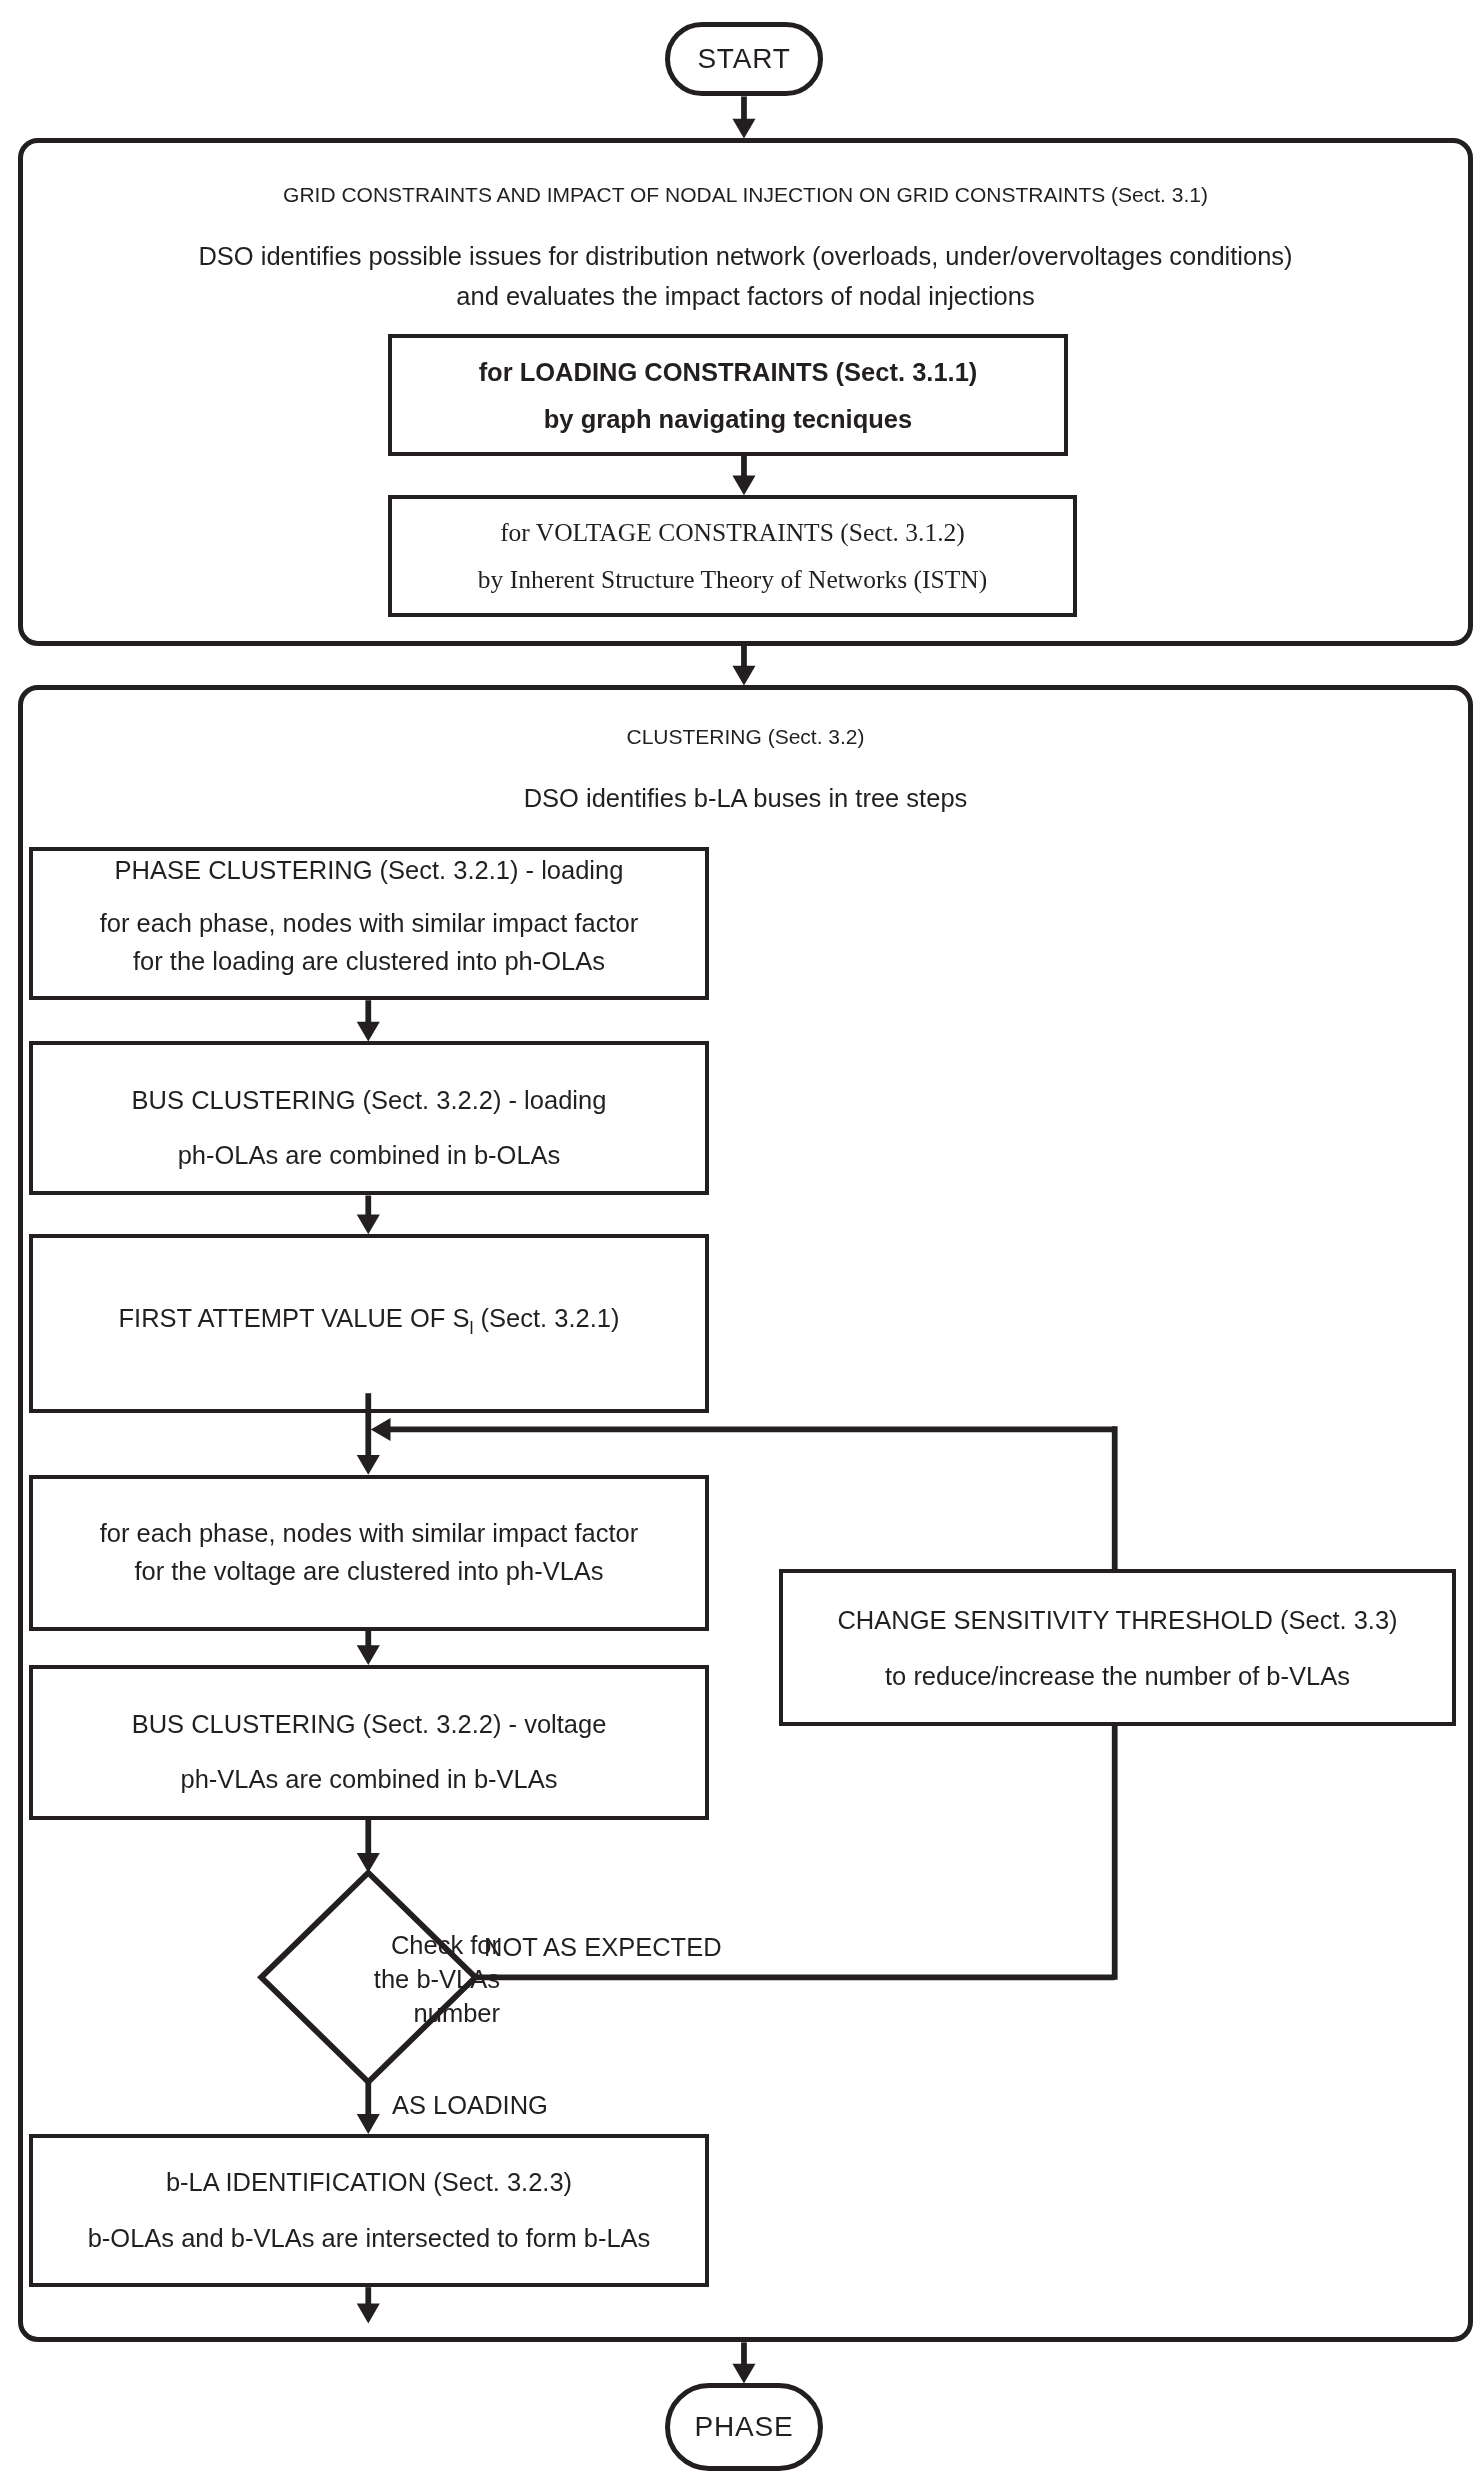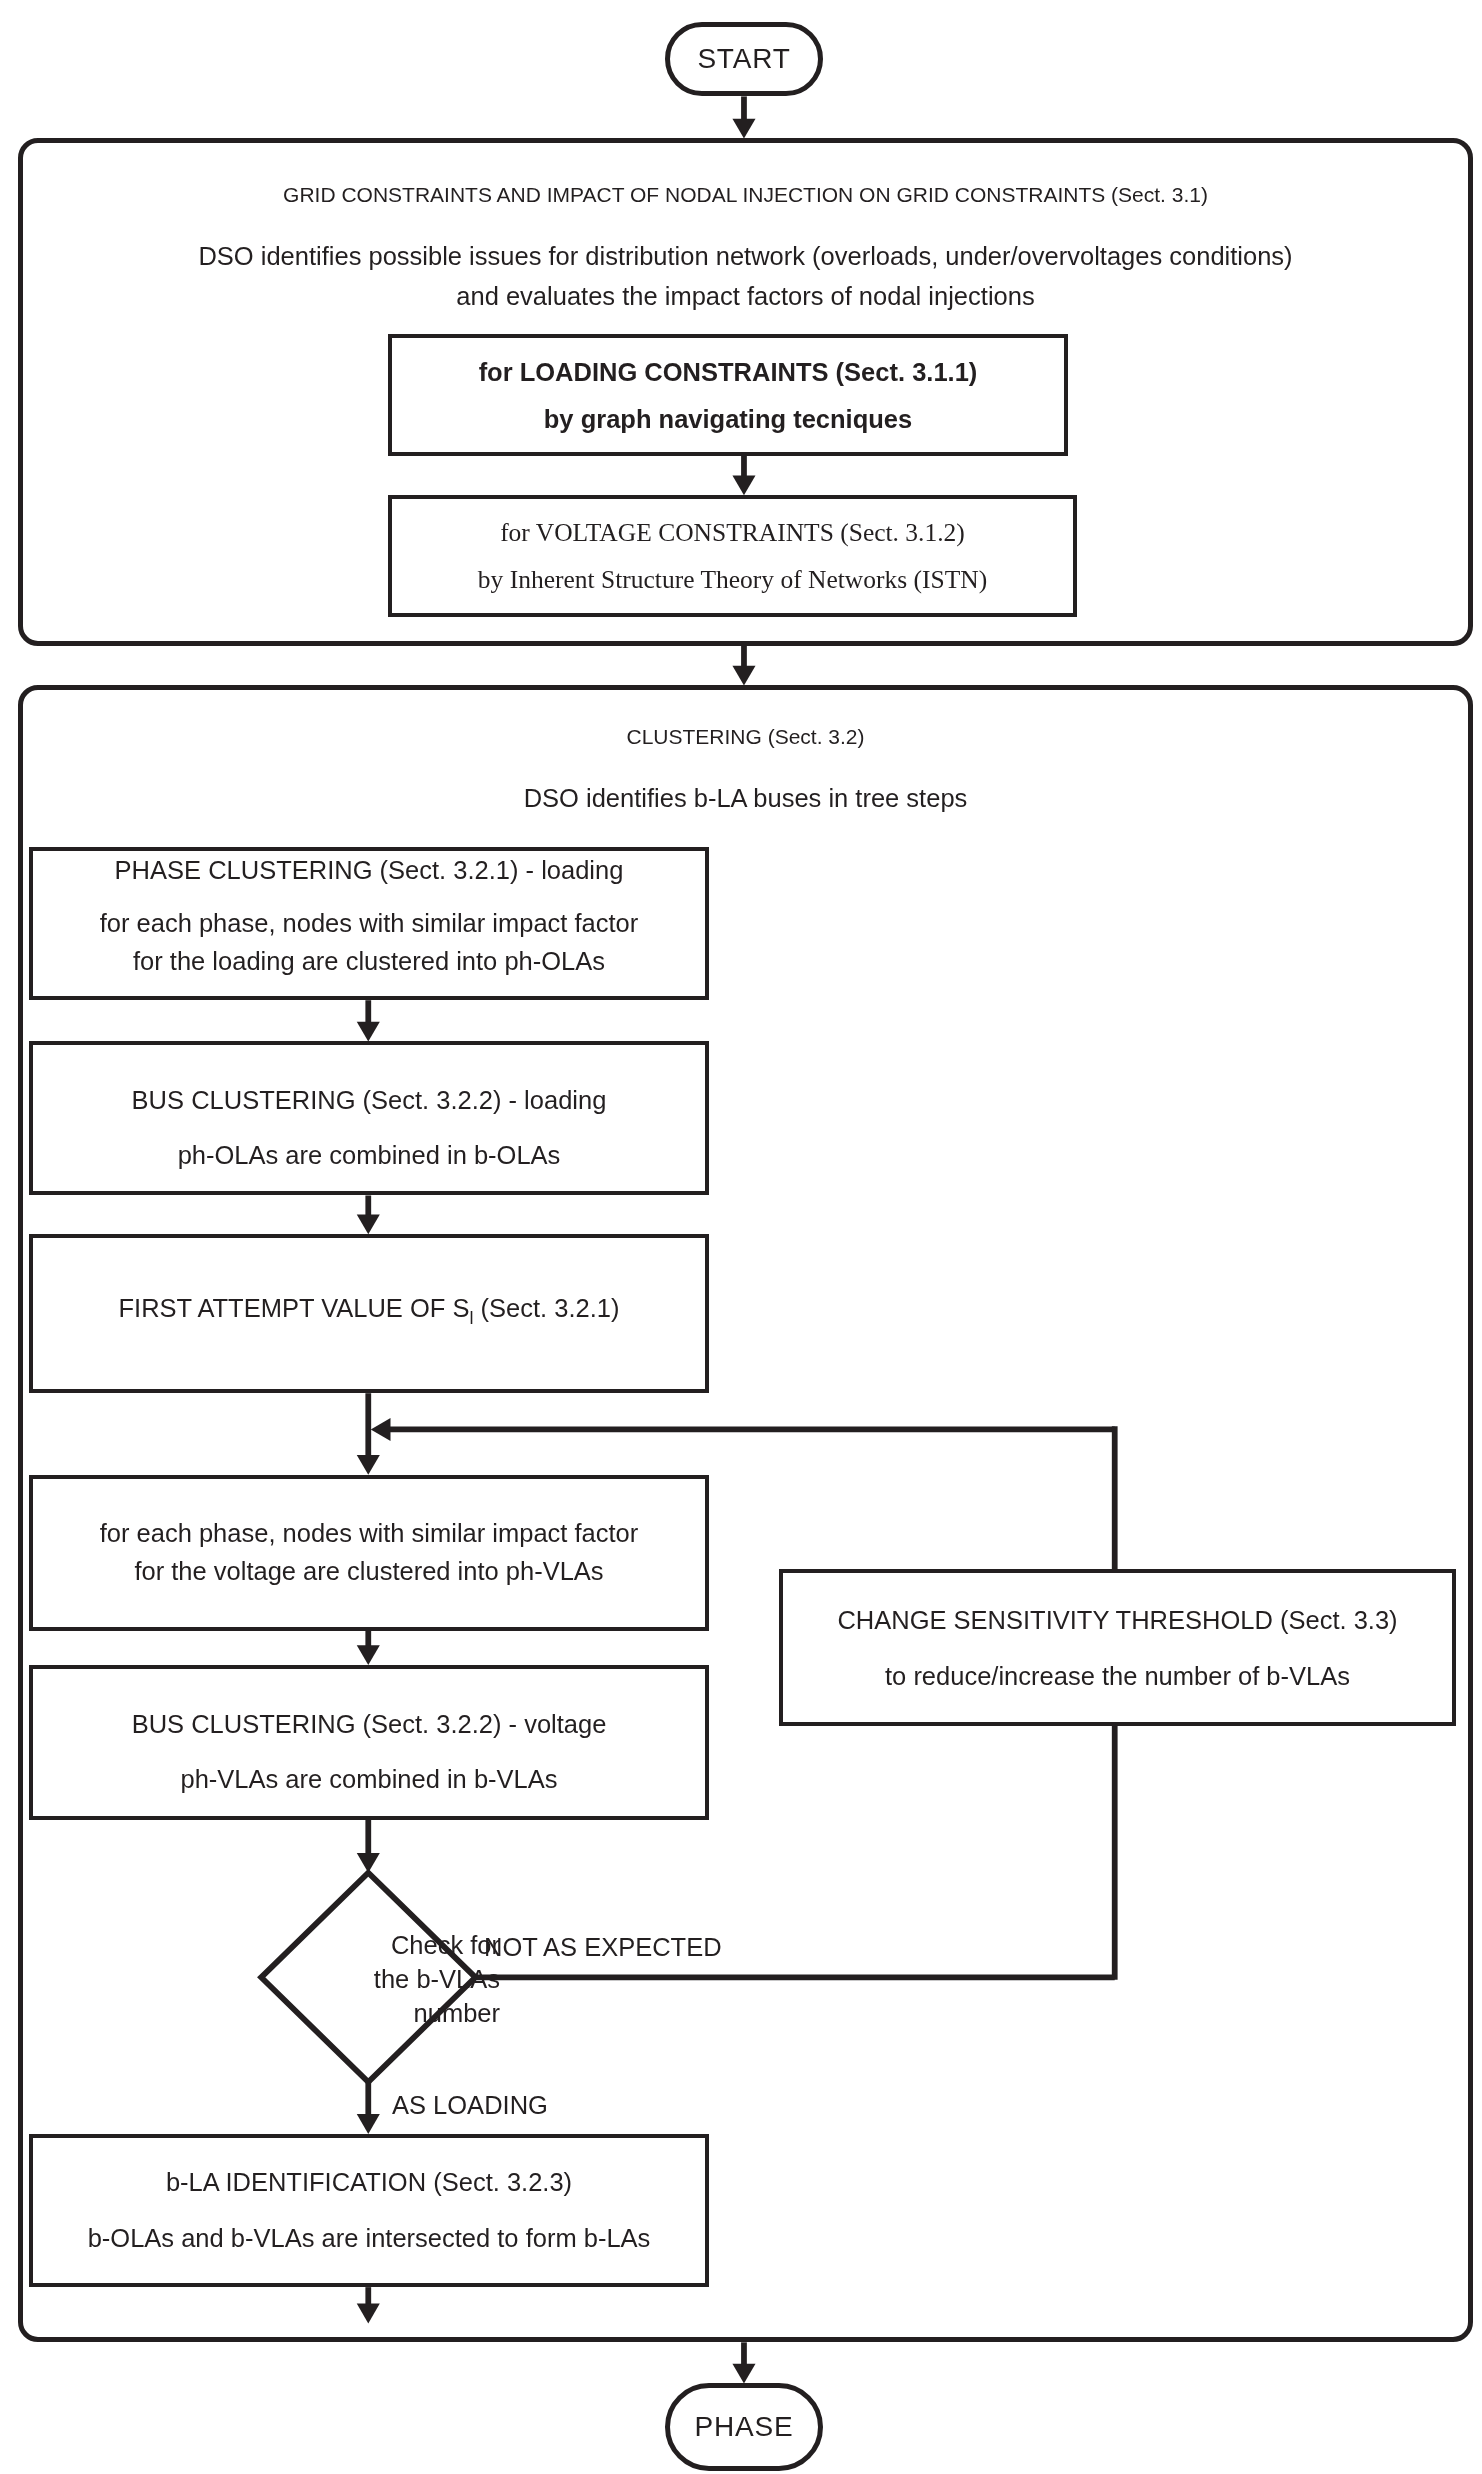--- a/index.html
+++ b/index.html
@@ -63,21 +63,21 @@
     <span class="ln t31">PHASE CLUSTERING (Sect. 3.2.1) - loading</span>
     <span class="ln t31" style="margin-top:15px;">for each phase, nodes with similar impact factor</span>
     <span class="ln t31">for the loading are clustered into ph-OLAs</span>
   </div>
 
   <div class="node ibox" style="left:29px;top:1041px;width:680px;height:154px;padding-top:36px;z-index:4;">
     <span class="ln t31">BUS CLUSTERING (Sect. 3.2.2) - loading</span>
     <span class="ln t31" style="margin-top:16.5px;">ph-OLAs are combined in b-OLAs</span>
   </div>
 
-  <div class="node ibox" style="left:29px;top:1234px;width:680px;height:159px;justify-content:center;z-index:4;">
+  <div class="node ibox" style="left:29px;top:1234px;width:680px;height:179px;justify-content:center;z-index:4;">
     <span class="ln t31"><span>FIRST ATTEMPT VALUE OF S</span><span class="sub">l</span><span> (Sect. 3.2.1)</span></span>
   </div>
 
   <div class="node ibox" style="left:29px;top:1475px;width:680px;height:156px;padding-top:20px;z-index:4;">
     <span class="ln t31" style="margin-top:15px;">for each phase, nodes with similar impact factor</span>
     <span class="ln t31">for the voltage are clustered into ph-VLAs</span>
   </div>
 
   <div class="node ibox" style="left:29px;top:1665px;width:680px;height:155px;padding-top:36px;z-index:4;">
     <span class="ln t31">BUS CLUSTERING (Sect. 3.2.2) - voltage</span>

